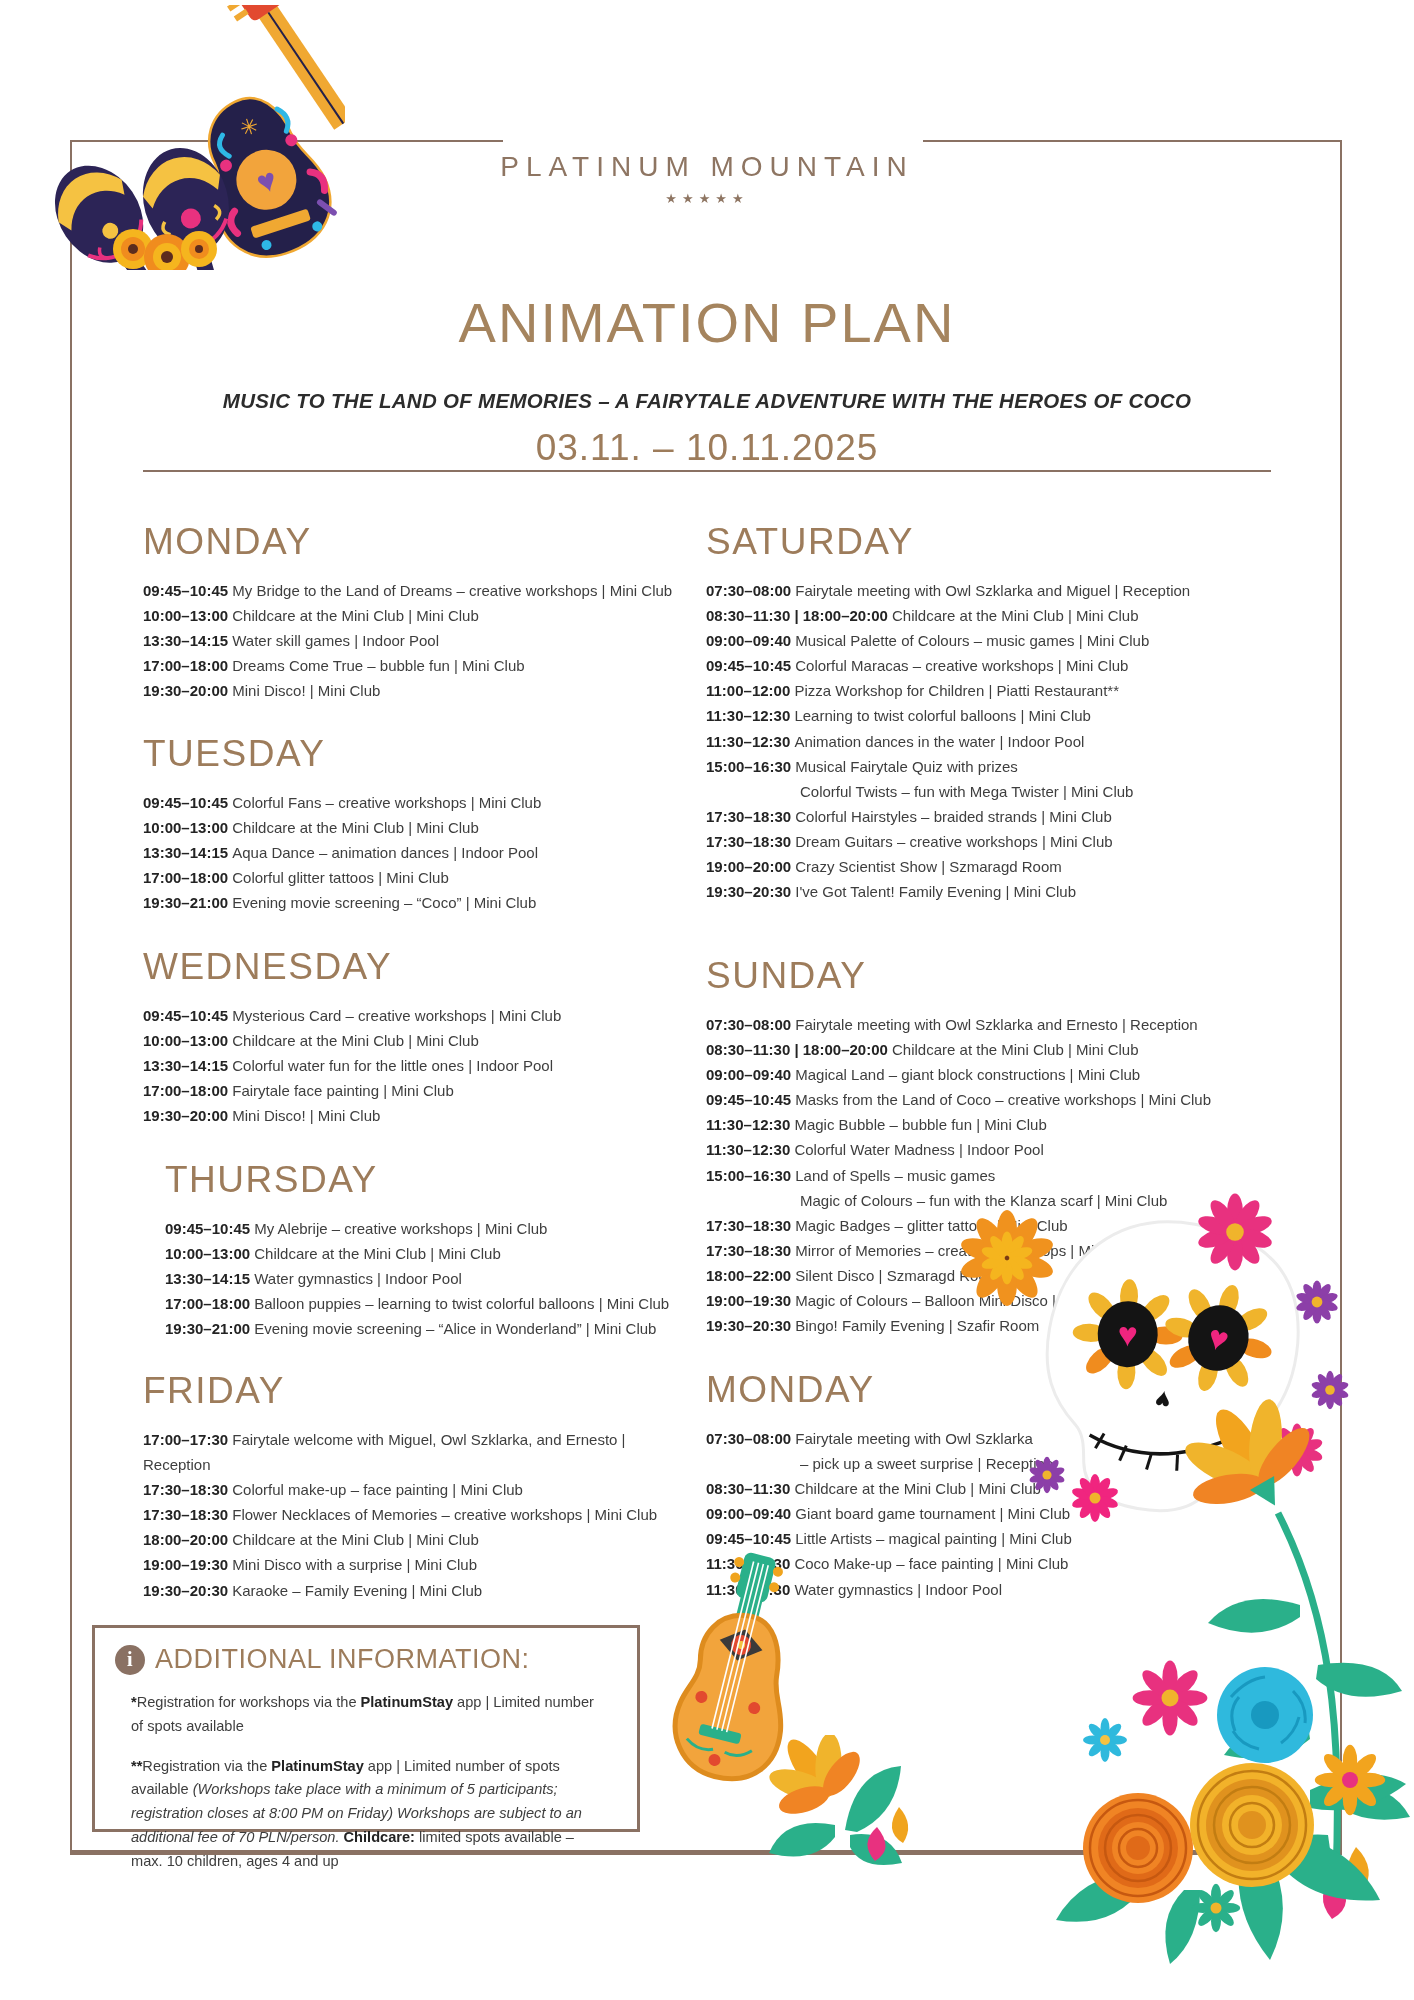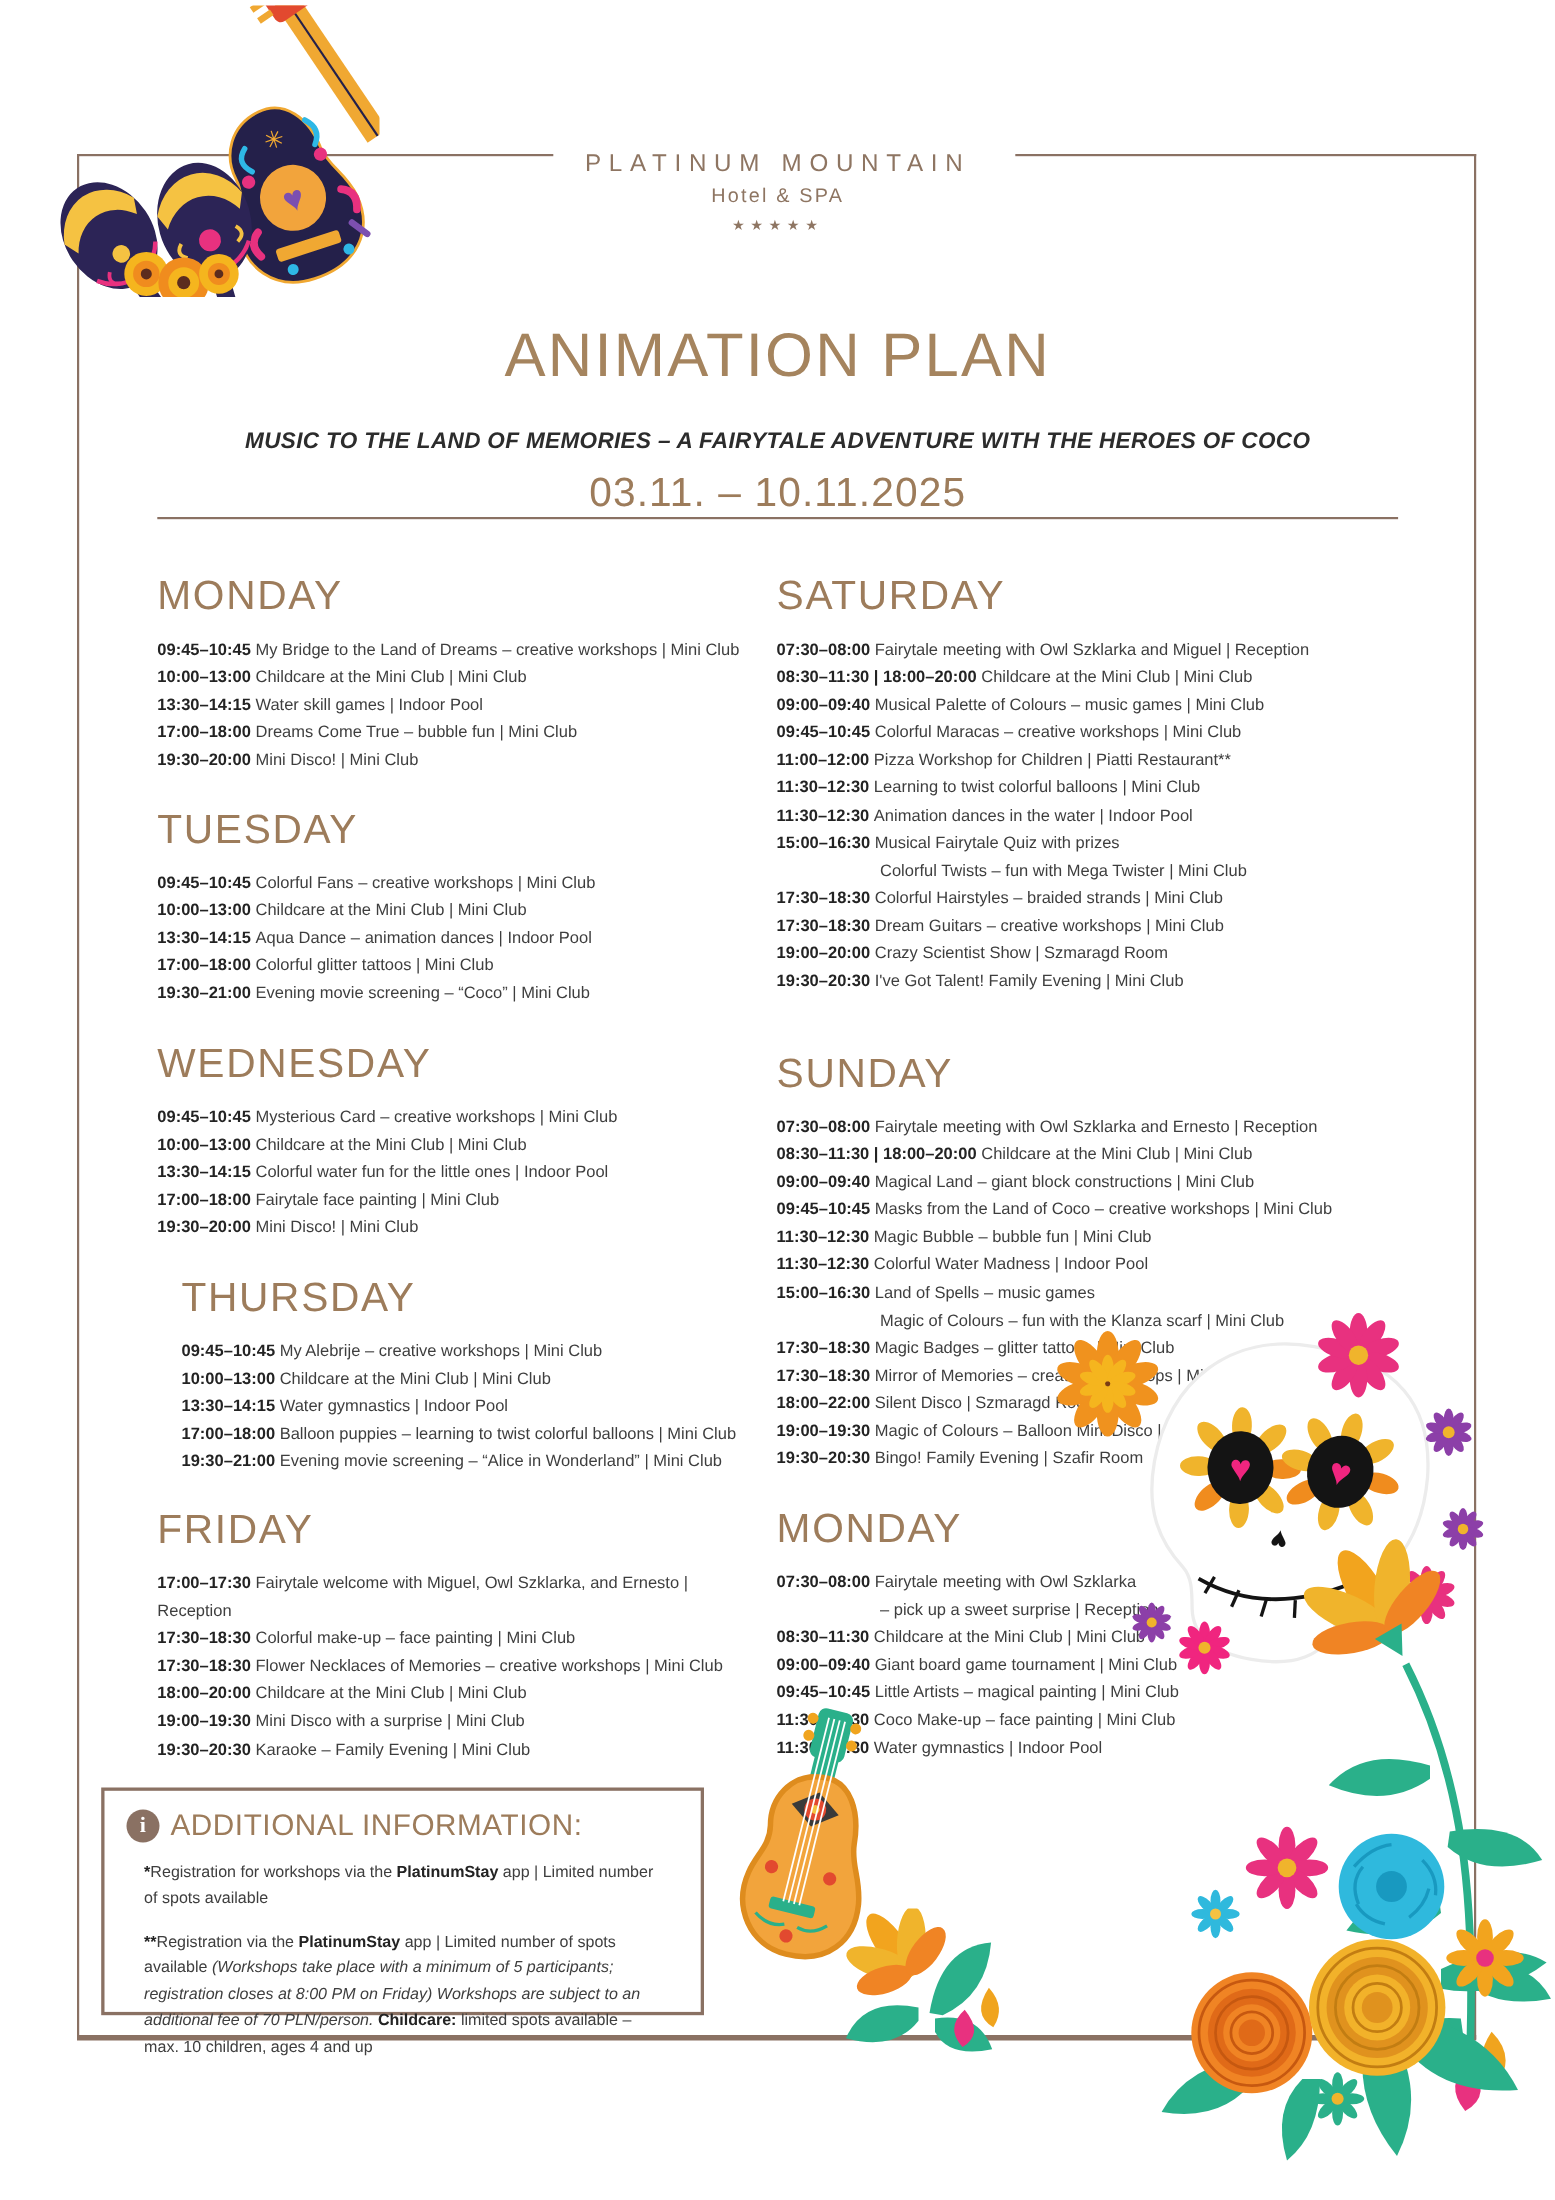--- a/index.html
+++ b/index.html
@@ -7,21 +7,21 @@
         font-family:"Liberation Sans",sans-serif;}
   
   .frame{position:absolute;background:#8a7163;}
   .frame-top-left{left:70px;top:140px;width:433px;height:2px;}
   .frame-top-right{left:923px;top:140px;width:419px;height:2px;}
   .frame-left{left:70px;top:140px;width:2px;height:1714px;}
   .frame-right{left:1340px;top:140px;width:2px;height:1714px;}
   .frame-bottom{left:70px;top:1850px;width:1272px;height:5px;}
   
   .logo-block{position:absolute;left:0;top:42px;width:100%;text-align:center;color:#8e7562;}
-  .brand-name{margin-top:10px;font-size:22px;letter-spacing:7px;font-weight:400;}
+  .brand-name{margin-top:27px;font-size:28px;letter-spacing:7px;font-weight:400;}
   .brand-tagline{margin-top:7px;font-size:18px;letter-spacing:2px;}
   .brand-stars{margin-top:8px;font-size:13px;letter-spacing:5px;}
   
   .title{position:absolute;left:0;top:290px;width:100%;text-align:center;
          font-size:56px;font-weight:500;letter-spacing:2px;color:#a5845e;}
   .subtitle{position:absolute;left:0;top:389px;width:100%;text-align:center;
          font-size:20.5px;font-style:italic;font-weight:600;color:#2c2c2c;letter-spacing:.3px;}
   .date-range{position:absolute;left:0;top:427px;width:100%;text-align:center;
          font-size:37px;font-weight:500;color:#9d7c5b;letter-spacing:1px;}
   .date-rule{position:absolute;left:143px;top:470px;width:1128px;height:2px;background:#8a7163;}
@@ -62,21 +62,20 @@
         <defs>
           <pattern id="hatch" width="5.5" height="5.5" patternTransform="rotate(55)">
             <line x1="0" y1="0" x2="0" y2="5.5" stroke="#8e7562" stroke-width="1.5"></line>
           </pattern>
         </defs>
         <path d="M14,76 L58,18 L80,42 L106,4 L148,76 Z" fill="url(#hatch)"></path>
         <path d="M58,18 L82,44" stroke="#fff" stroke-width="4" fill="none"></path>
       </svg>
     </span>
     <div class="brand-name">PLATINUM MOUNTAIN</div>
-    <div class="brand-tagline">Hotel &amp; SPA</div>
     <div class="brand-stars">★★★★★</div>
   </div>
 
   <div class="title">ANIMATION PLAN</div>
   <div class="subtitle">MUSIC TO THE LAND OF MEMORIES – A FAIRYTALE ADVENTURE WITH THE HEROES OF COCO</div>
   <div class="date-range">03.11. – 10.11.2025</div>
   <div class="date-rule"></div>
 
   <div id="schedule-root">
       <div class="day-section" style="left: 143px; top: 522px; width: 545px;">

